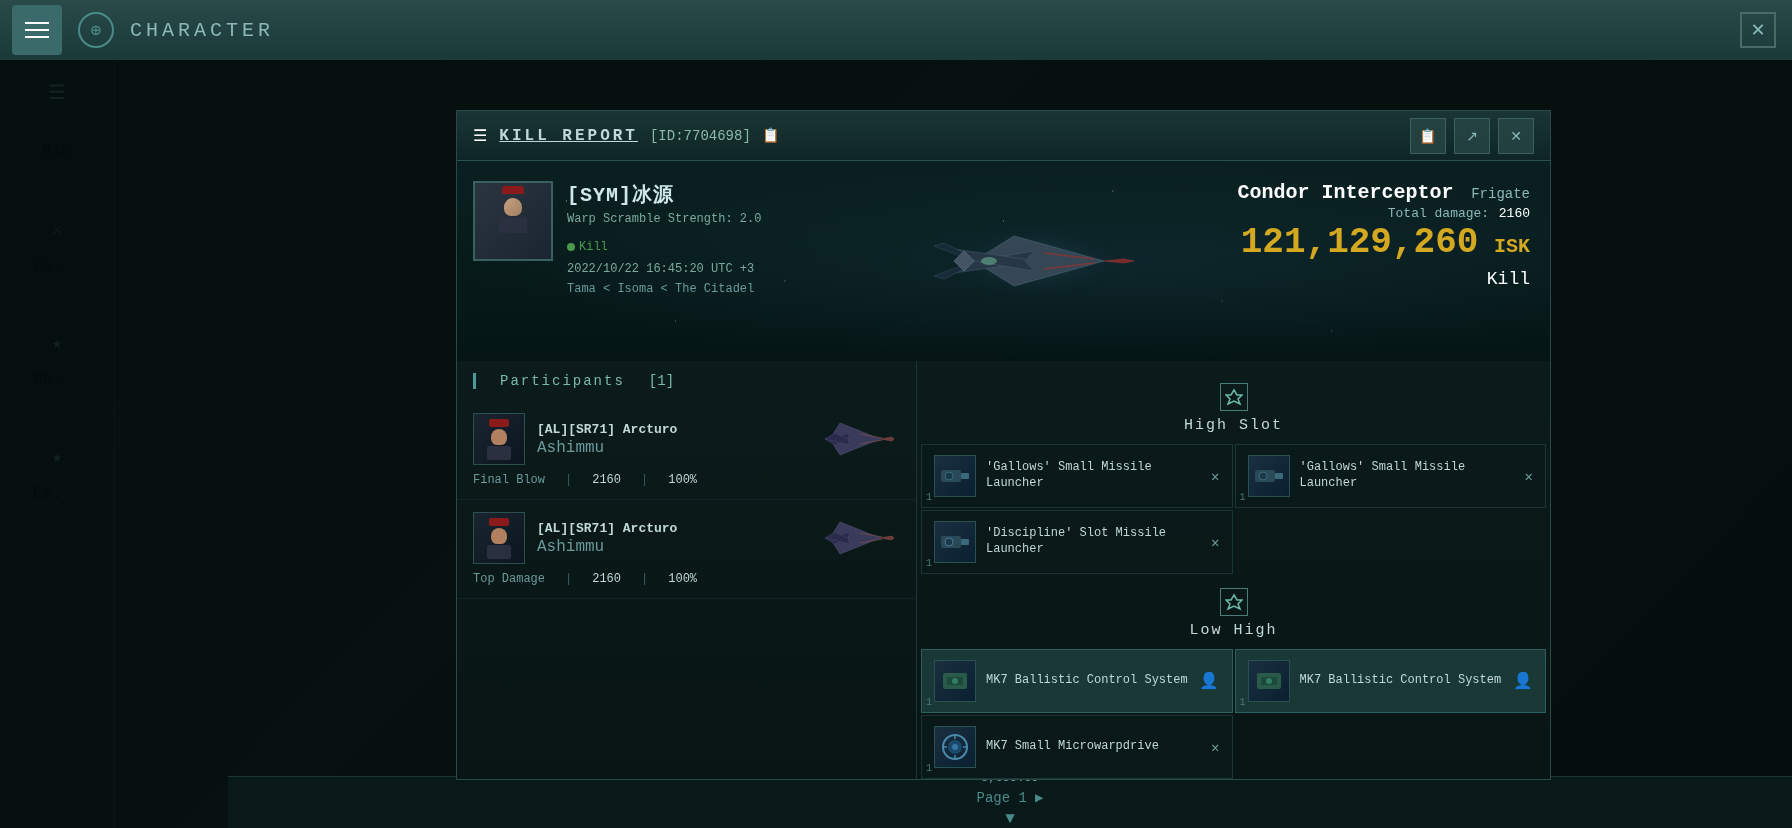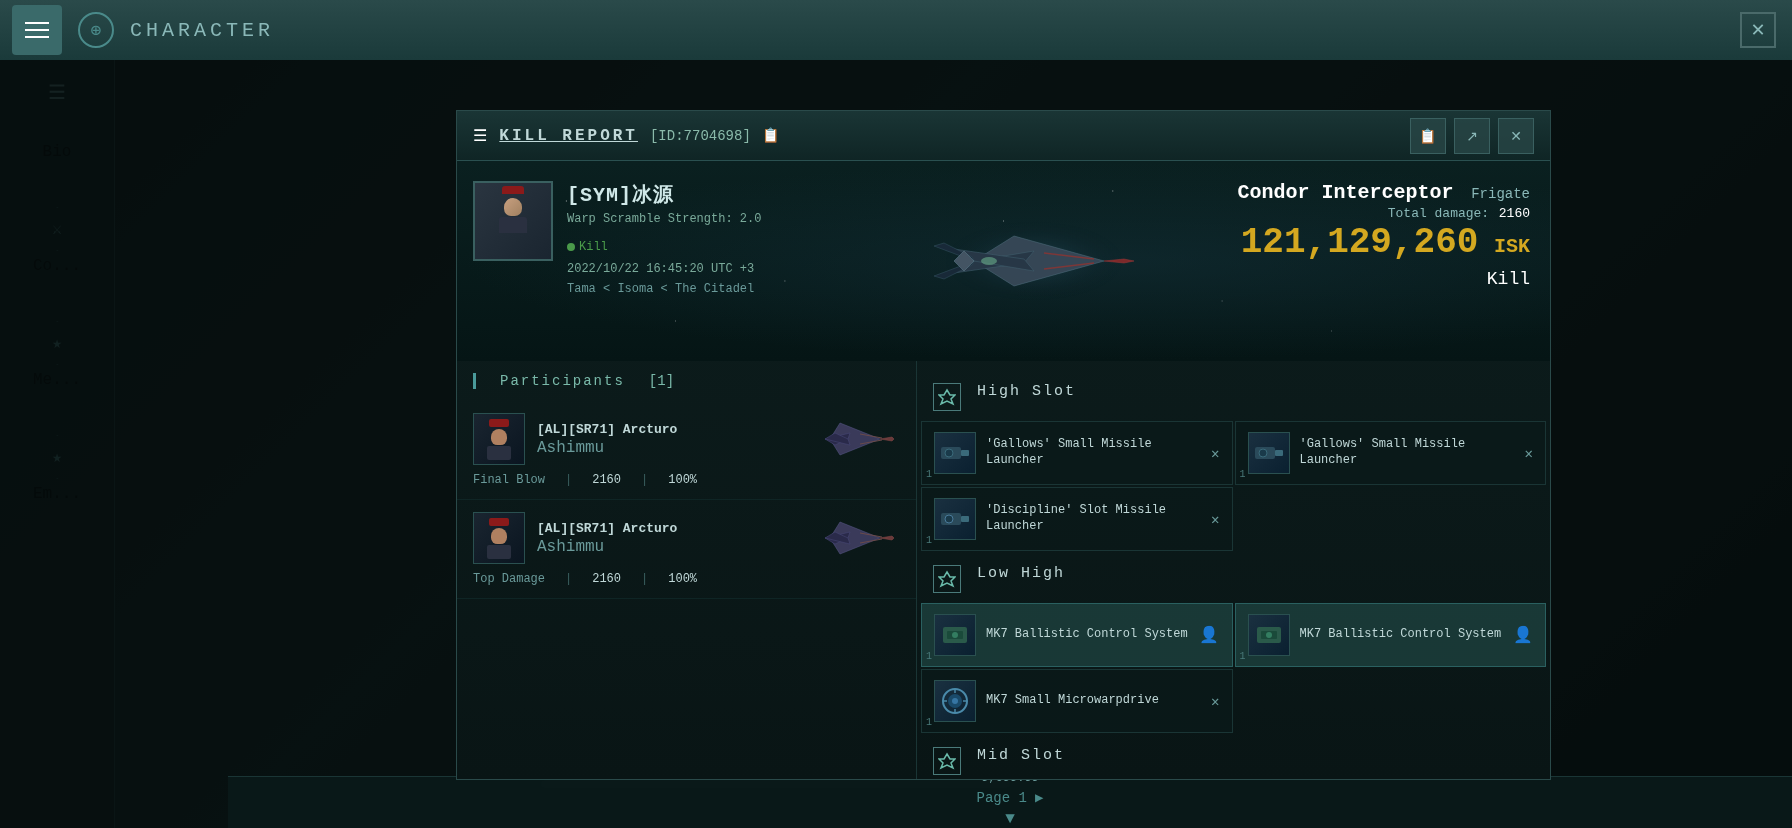--- a/index.html
+++ b/index.html
@@ -529,23 +529,24 @@
     .slots-panel::-webkit-scrollbar-thumb {
       background: #3a6060;
     }
 
     .slot-section {
       margin-bottom: 4px;
     }
 
     .slot-section-header {
       display: flex;
-      align-items: flex-start;
-      gap: 16px;
+      align-items: center;
+      gap: 6px;
       padding: 10px 16px;
+      flex-direction: column;
     }
 
     .slot-icon {
       width: 28px;
       height: 28px;
       border: 1.5px solid #4a7a7a;
       display: flex;
       align-items: center;
       justify-content: center;
       color: #6abaaa;

